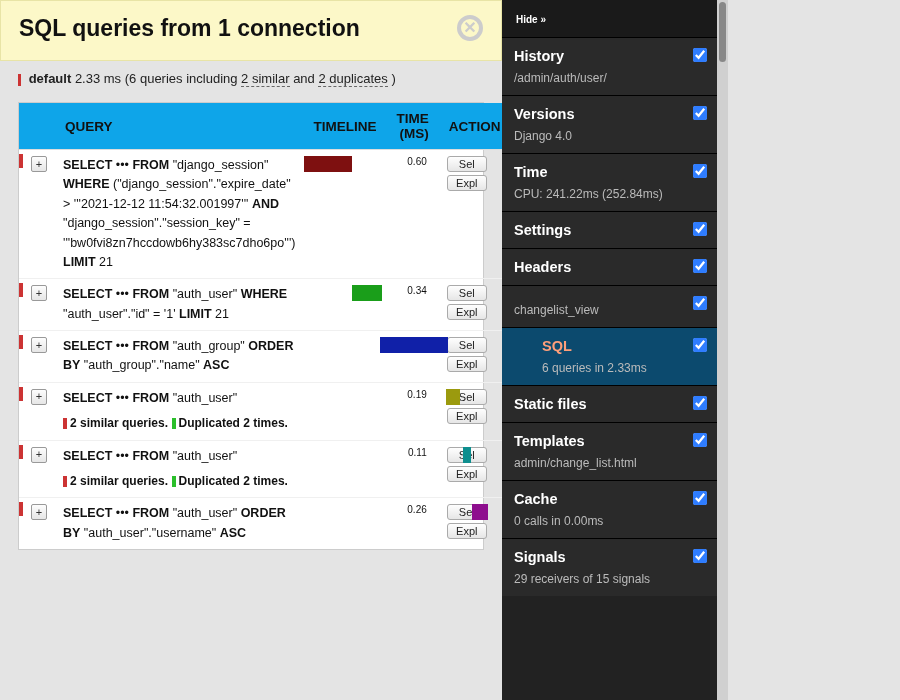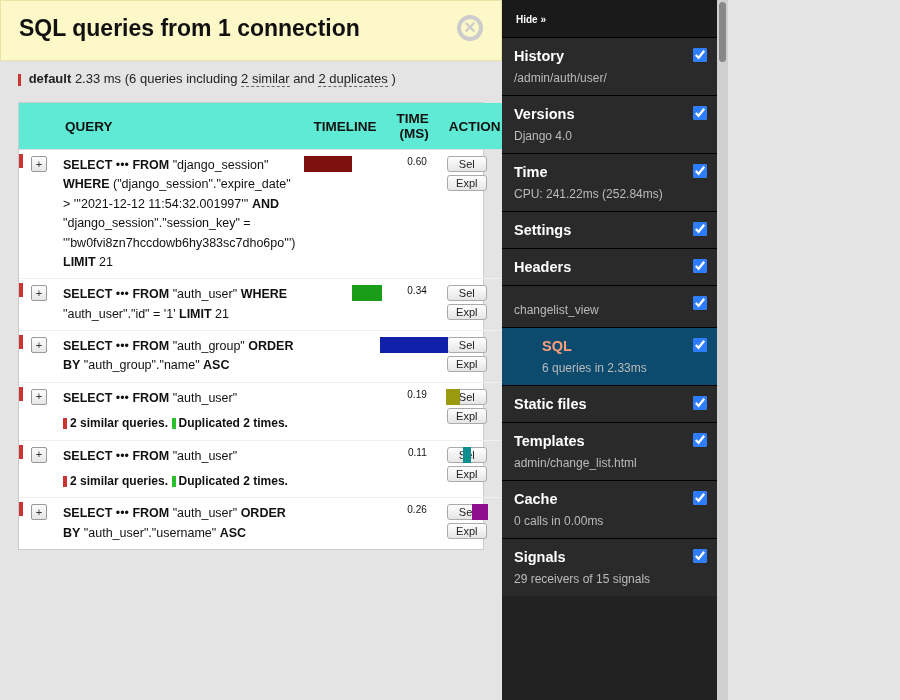--- a/index.html
+++ b/index.html
@@ -17,21 +17,21 @@
 
   
   .summary { padding: 10px 18px 16px; font-size:13px; color:#222; }
   .summary .redbar { display:inline-block; width:3px; height:12px; background:#c33; vertical-align:middle; margin-right:4px; }
   .summary b { font-weight:700; }
   .summary .dashed { border-bottom:1px dashed #666; cursor:pointer; }
 
   
   .table-wrap { margin: 0 18px 18px; background:#fff; border:1px solid #ccc; }
   table { width:100%; border-collapse: collapse; }
-  th { text-align:left; padding:8px 10px; font-size:13.5px; font-weight:700; border-bottom:1px solid #ddd; background:#5eead4; color:#111; }
+  th { text-align:left; padding:8px 10px; font-size:13.5px; font-weight:700; border-bottom:1px solid #ddd; background:#0ea5e9; color:#111; }
   th.time { text-align:right; }
   td { padding:6px 8px; vertical-align:top; font-size:12.5px; color:#111; }
   tr.qrow { border-top:1px solid #f0f0f0; }
   .leftmark { width:4px; padding:0; }
   .leftmark div { width:4px; height:14px; margin-top:4px; }
   .mark-red { background:#c33; }
   .expand-cell { width:22px; text-align:center; }
   .expand-btn { width:16px; height:16px; border:1px solid #999; background:linear-gradient(#fdfdfd,#e6e6e6); font-size:11px; line-height:13px; cursor:pointer; border-radius:2px; color:#333; }
   .query-cell { width:260px; line-height:1.55; }
   .query-cell .kw { font-weight:700; }

